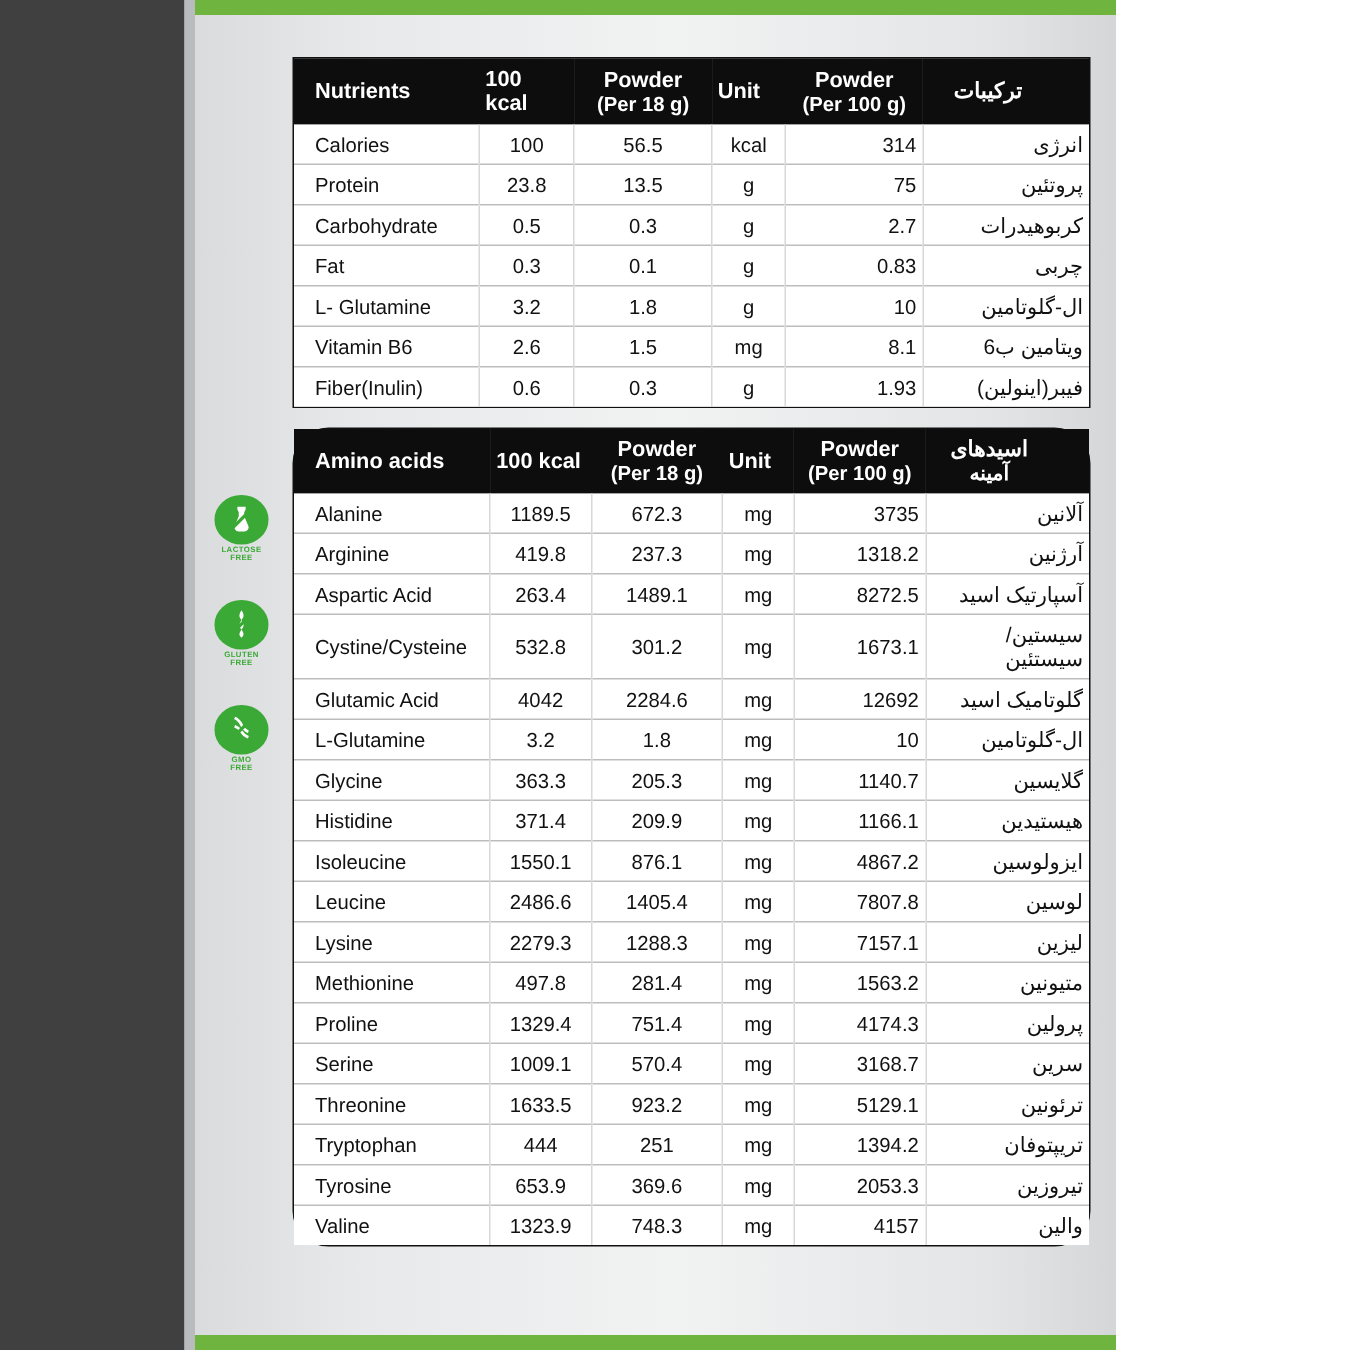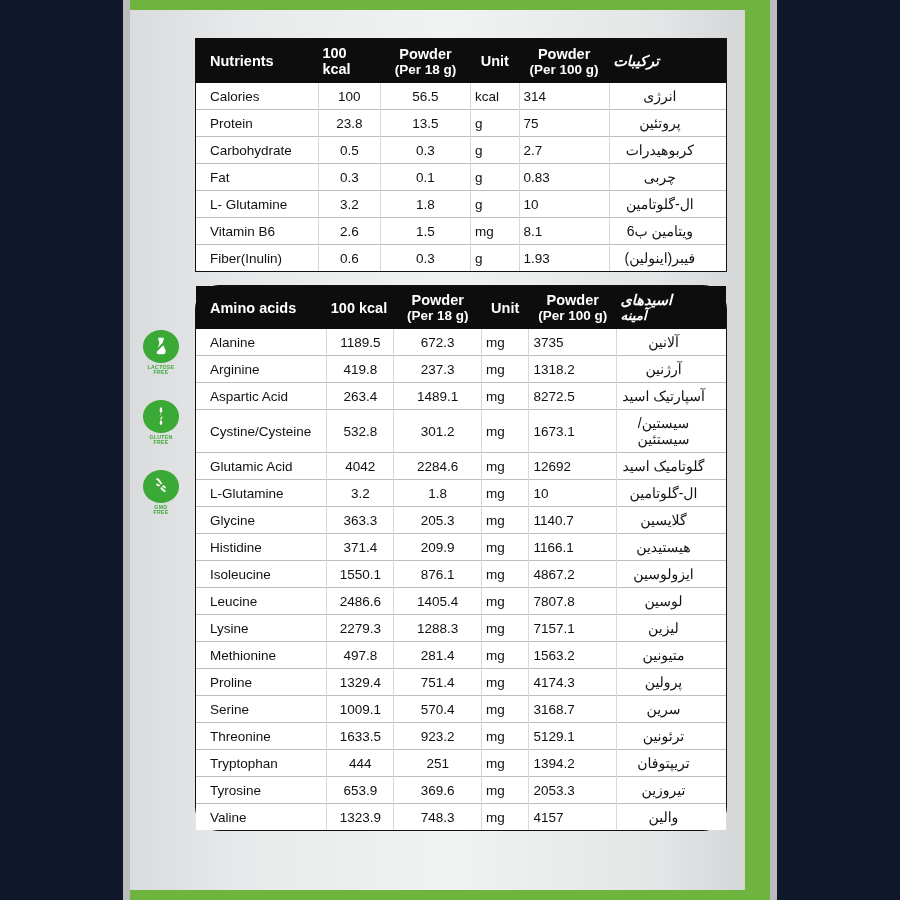--- a/index.html
+++ b/index.html
@@ -2,23 +2,23 @@
 <html><head>
 <meta charset="utf-8">
 <style>
   html, body {
     margin: 0;
     padding: 0;
     background: #ffffff;
   }
   .page {
     position: relative;
-    width: 900px;
+    width: 744px;
     height: 900px;
-    background: #0f172a;
+    background: #404040;
     font-family: "Liberation Sans", sans-serif;
     overflow: hidden;
   }
   
   .label-bg {
     position: absolute;
     left: 123px;
     top: 0px;
     width: 654px;
     height: 900px;
@@ -99,38 +99,38 @@
     background: #0d0d0d;
   }
   thead th .sub {
     display: block;
     font-size: 13.5px;
     font-weight: bold;
   }
   th.c-name { text-align: left; padding-left: 14px; width: 125px; }
   th.c-kcal { text-align: left; width: 78px; }
   th.c-p18  { text-align: center; width: 110px; }
-  th.c-unit { text-align: center; width: 52px; }
+  th.c-unit { text-align: left; width: 52px; }
   th.c-p100 { text-align: center; width: 110px; }
-  th.c-fa   { text-align: left; padding-right: 28px; width: 105px; direction: rtl; font-style: italic; }
+  th.c-fa   { text-align: center; padding-right: 28px; width: 105px; direction: rtl; }
 
   tbody td {
     font-size: 13.5px;
     color: #111;
     padding: 5px 4px;
     border-top: 1px solid #bdbdbd;
     background: #ffffff;
   }
   tbody tr:first-child td { border-top: none; }
   td.c-name { text-align: left; padding-left: 14px; }
   td.c-kcal { text-align: center; }
   td.c-p18  { text-align: center; }
-  td.c-unit { }
-  td.c-p100 { text-align: left; }
-  td.c-fa   { text-align: center; padding-right: 20px; direction: rtl; font-size: 14px; }
+  td.c-unit { text-align: center; }
+  td.c-p100 { text-align: right; }
+  td.c-fa   { text-align: right; padding-right: 4px; direction: rtl; font-size: 14px; }
 
   
   tbody td.c-kcal, tbody td.c-p18, tbody td.c-unit, tbody td.c-p100 {
     border-left: 1px solid #d8d8d8;
   }
   tbody td.c-fa { border-left: 1px solid #d8d8d8; }
 
   
   .badges {
     position: absolute;

